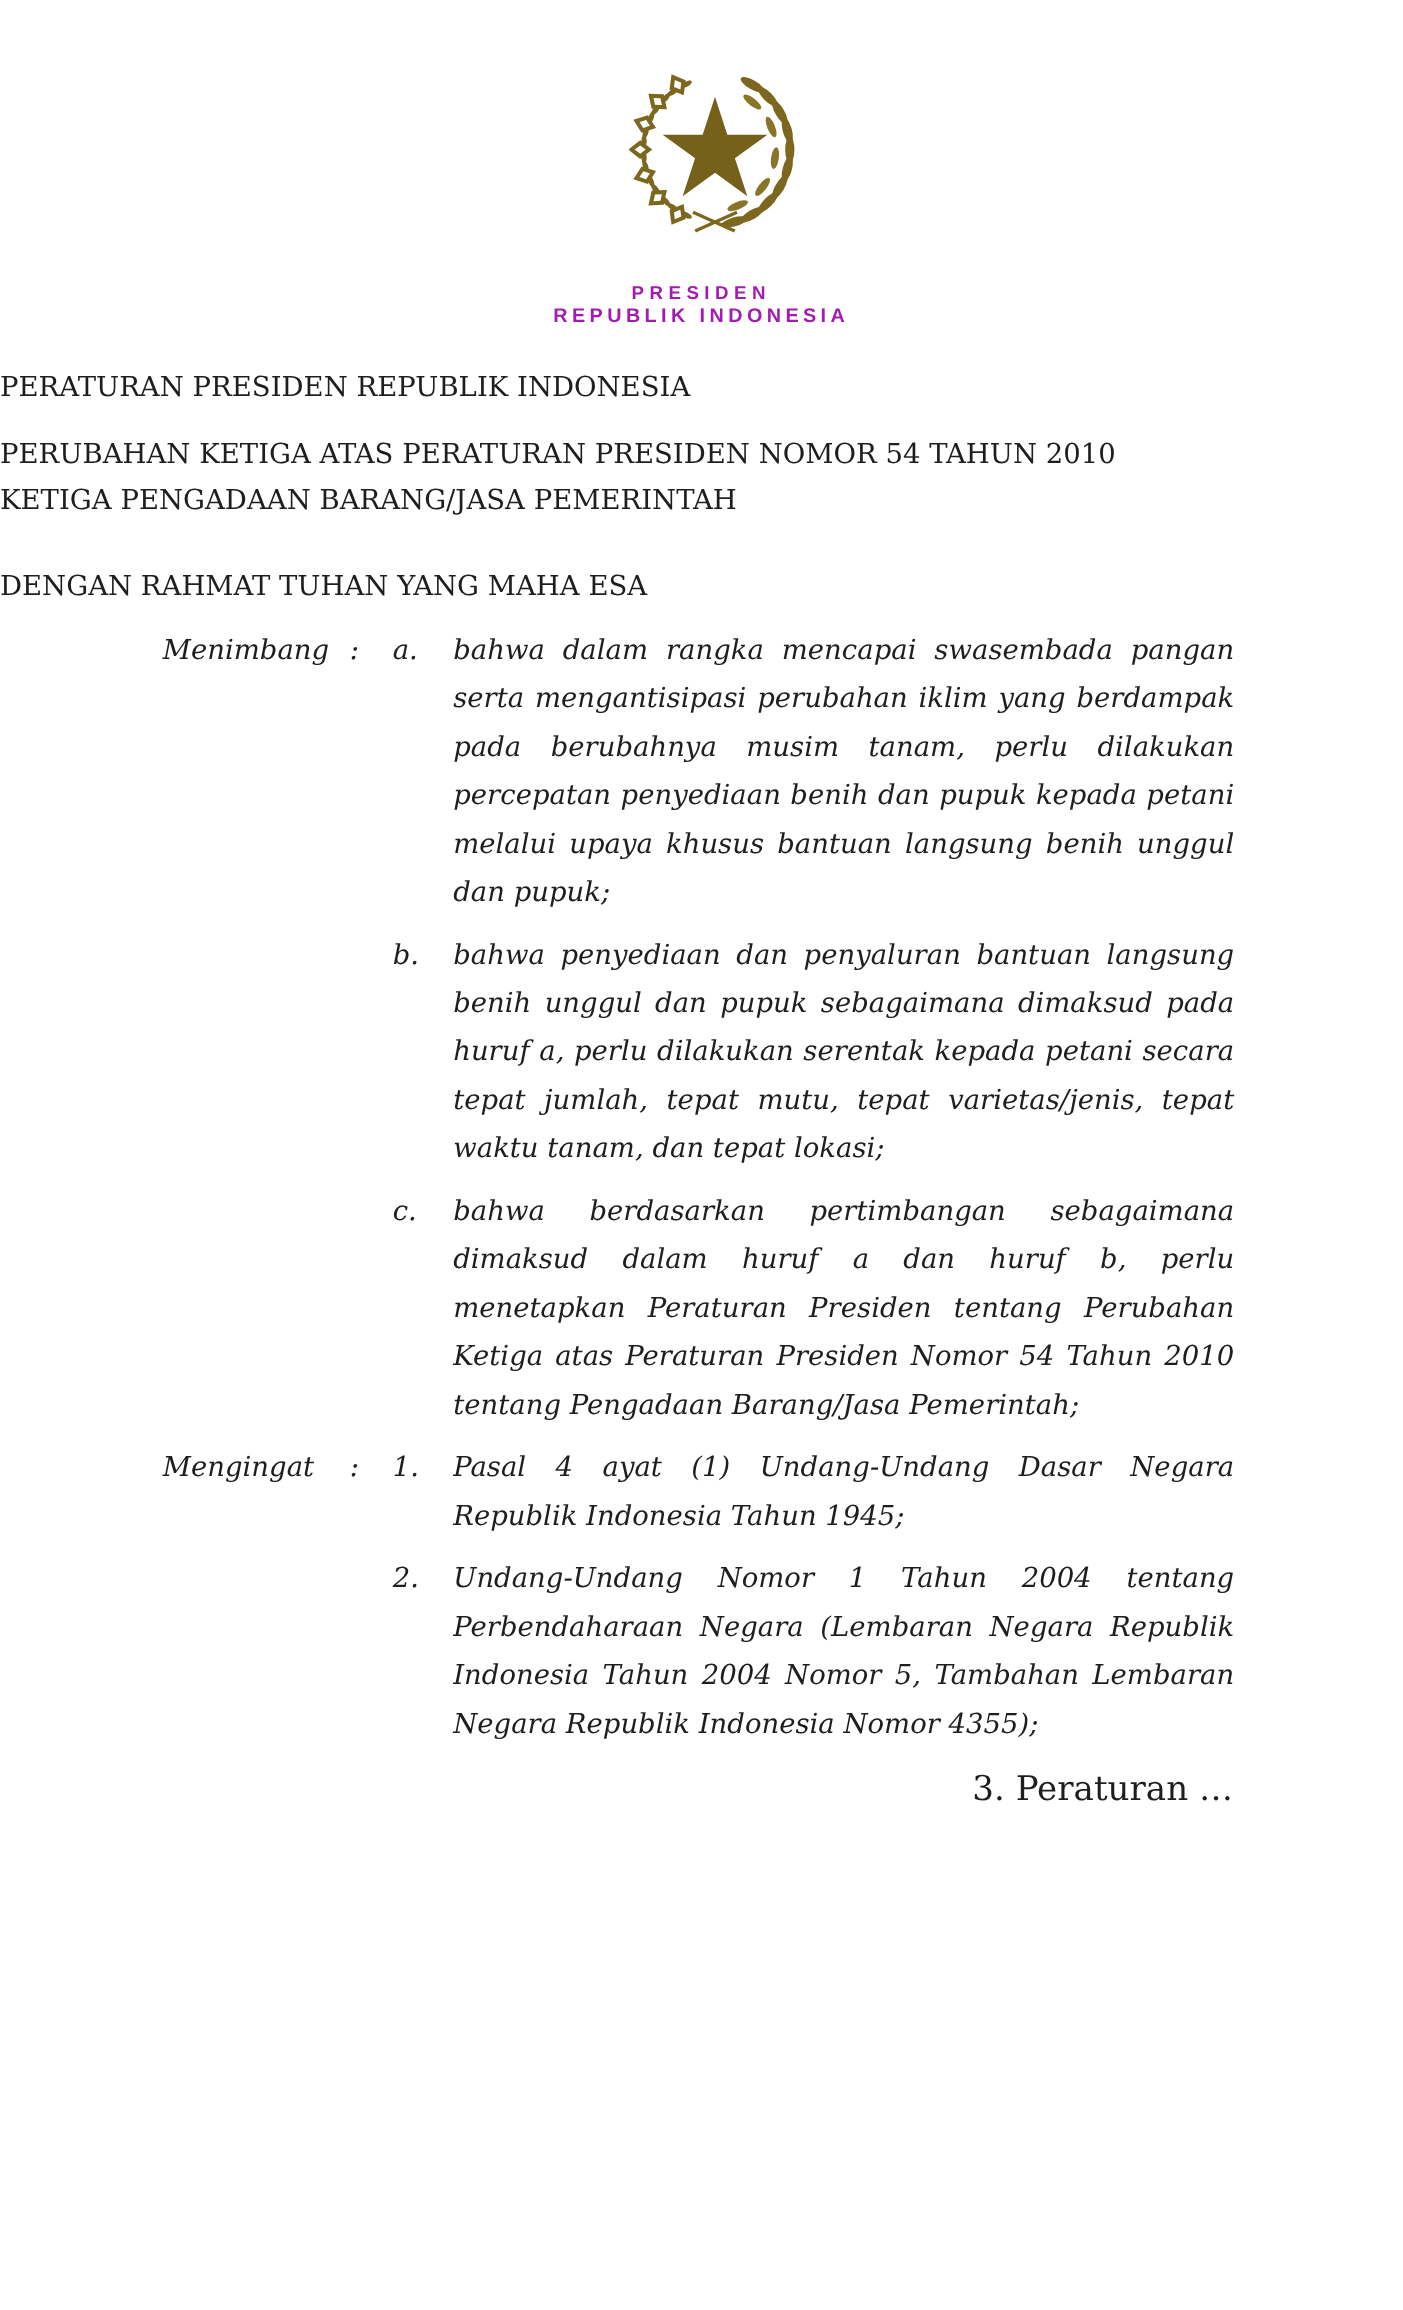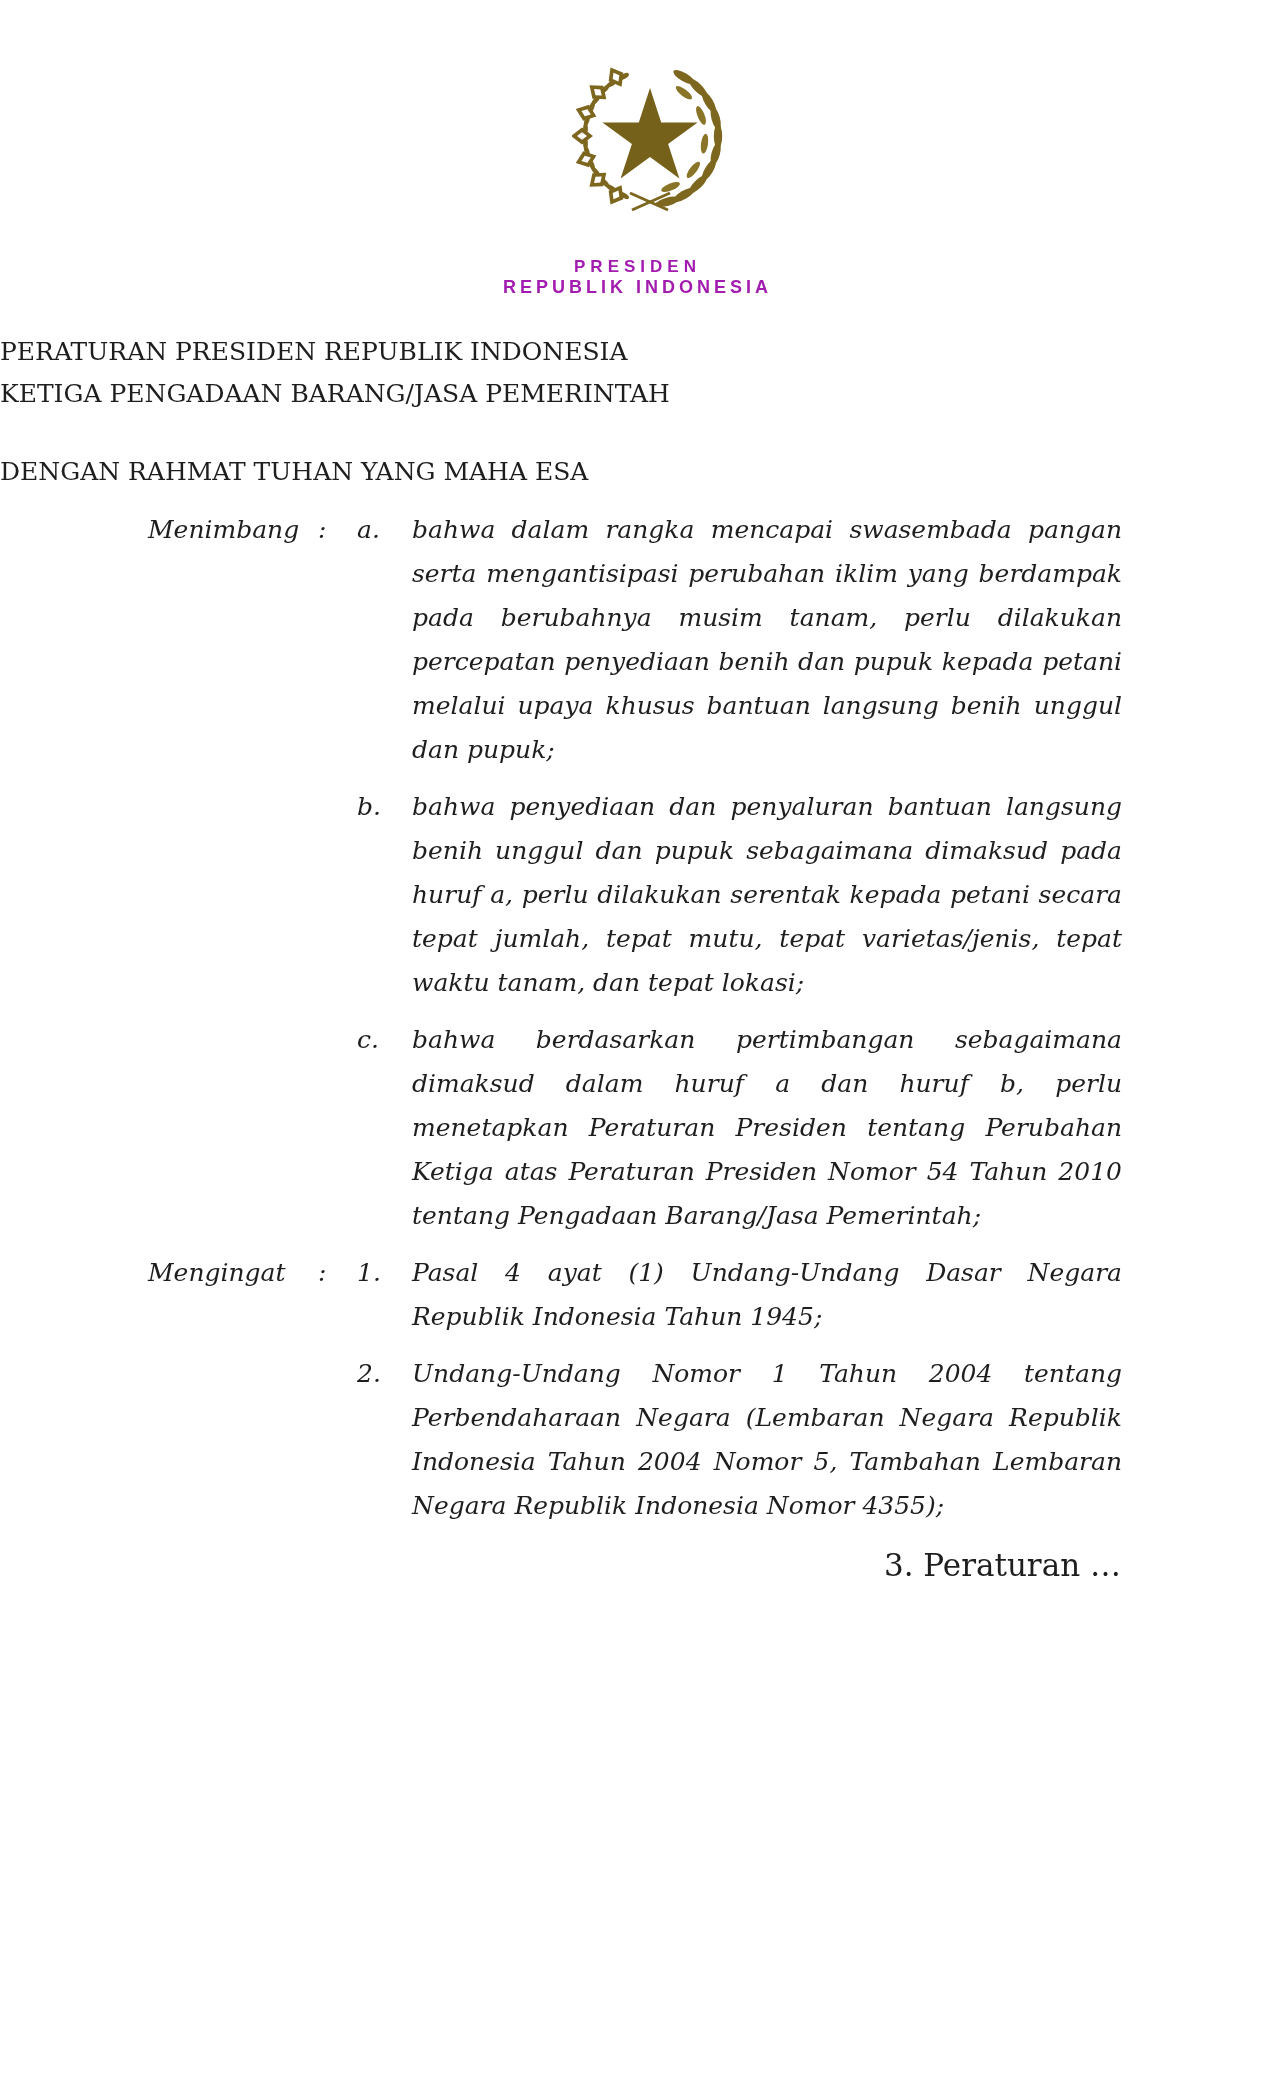--- a/index.html
+++ b/index.html
@@ -139,20 +139,21 @@
       <polygon fill="#76611a" points="78,42 89.2,76.6 125.6,76.5 96.1,97.9 107.4,132.5 78,111 48.6,132.5 59.9,97.9 30.4,76.5 66.8,76.6"></polygon>
     </svg>
     <div class="seal-org">
       <div class="org1">PRESIDEN</div>
       <div class="org2">REPUBLIK INDONESIA</div>
     </div>
   </header>
 
   <section class="title-block">
     <p class="t-doctype">PERATURAN PRESIDEN REPUBLIK INDONESIA</p>
+    <p class="t-subject1">PERUBAHAN KETIGA ATAS PERATURAN PRESIDEN NOMOR 54 TAHUN 2010</p>
     <p class="t-subject2">KETIGA PENGADAAN BARANG/JASA PEMERINTAH</p>
     <p class="t-invocation">DENGAN RAHMAT TUHAN YANG MAHA ESA</p>
   </section>
 
   <section class="preamble">
 
     <div class="pre-row">
       <div class="cell label">Menimbang</div>
       <div class="cell colon">:</div>
       <div class="cell marker">a.</div>

